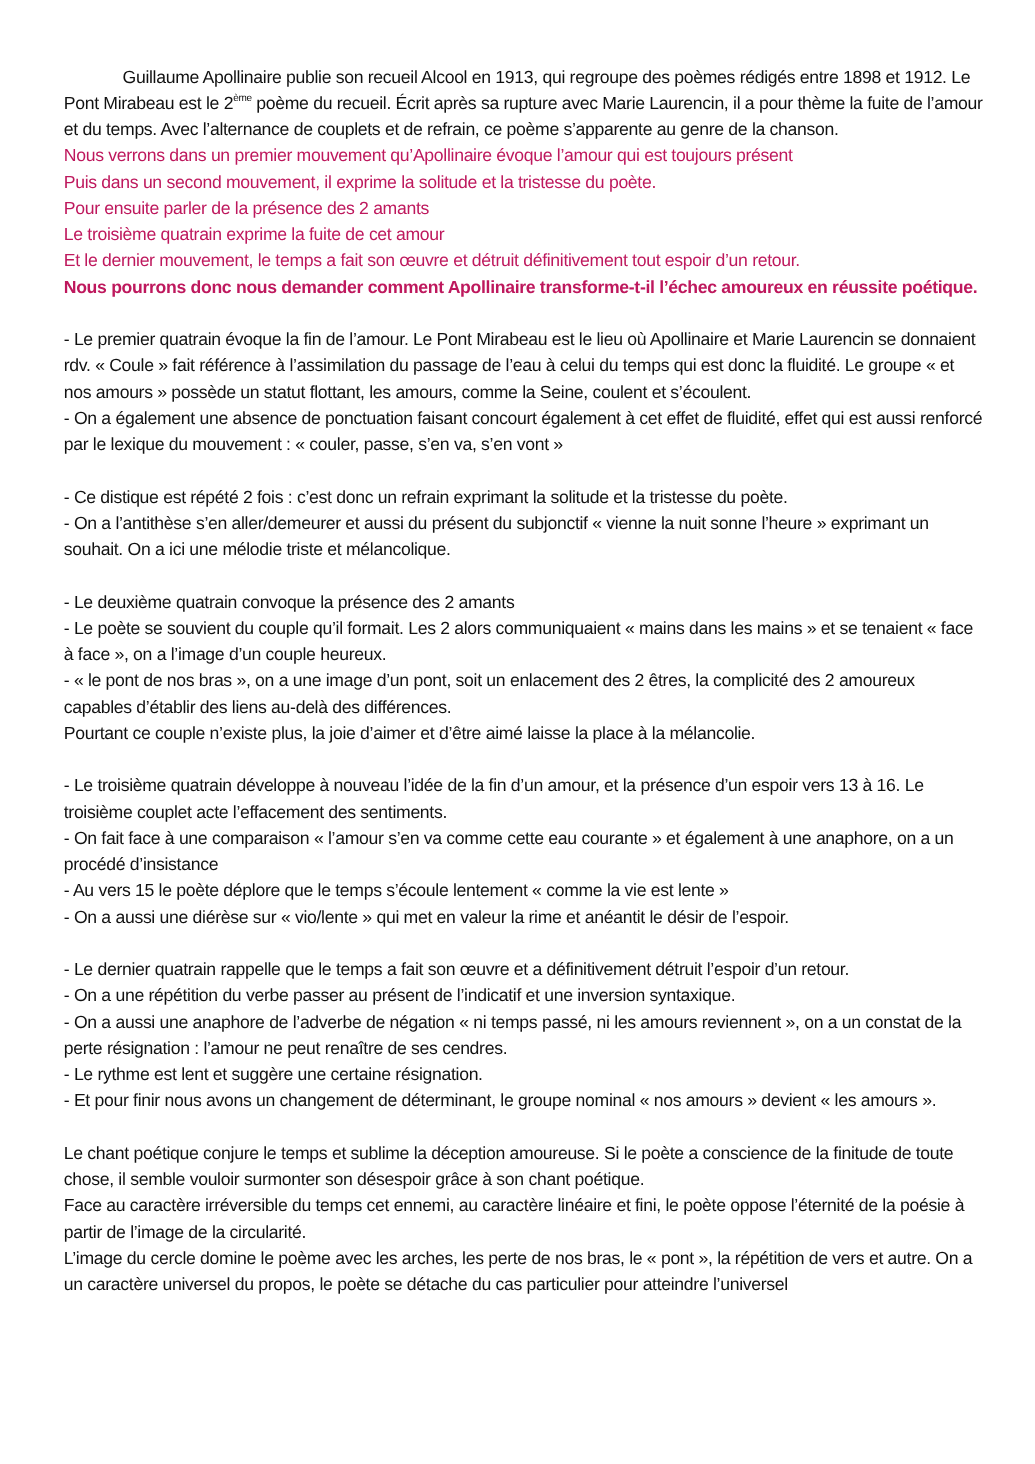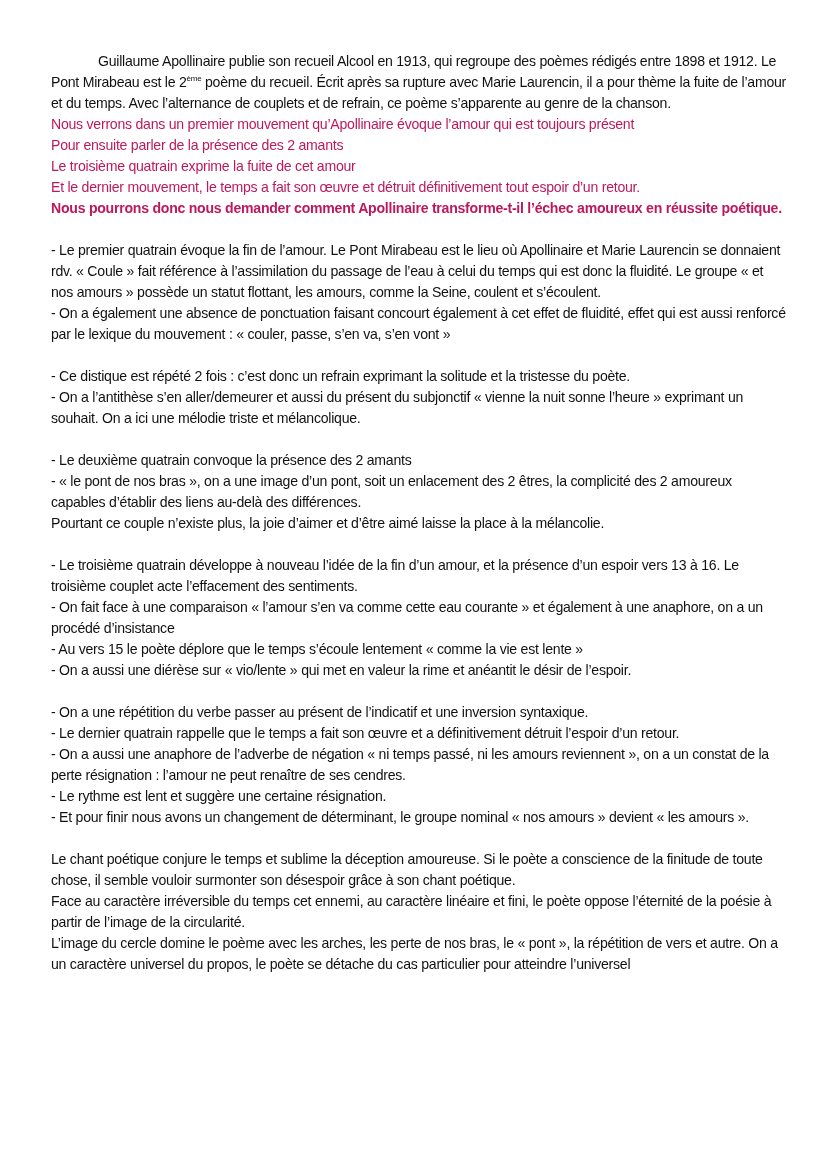--- a/index.html
+++ b/index.html
@@ -24,20 +24,21 @@
 </style>
 </head>
 <body>
 
 <div class="page">
 
   <p class="para indent"><span>Guillaume Apollinaire publie son recueil Alcool en 1913, qui regroupe des poèmes rédigés entre 1898 et 1912. Le Pont Mirabeau est le 2</span><sup class="sup">ème</sup><span> poème du recueil. Écrit après sa rupture avec Marie Laurencin, il a pour thème la fuite de l’amour et du temps. Avec l’alternance de couplets et de refrain, ce poème s’apparente au genre de la chanson.</span></p>
 
   <div class="red" style="color: #be185d;">
     <p class="para">Nous verrons dans un premier mouvement qu’Apollinaire évoque l’amour qui est toujours présent</p>
+    <p class="para">Puis dans un second mouvement, il exprime la solitude et la tristesse du poète.</p>
     <p class="para">Pour ensuite parler de la présence des 2 amants</p>
     <p class="para">Le troisième quatrain exprime la fuite de cet amour</p>
     <p class="para">Et le dernier mouvement, le temps a fait son œuvre et détruit définitivement tout espoir d’un retour.</p>
     <p class="para bold">Nous pourrons donc nous demander comment Apollinaire transforme-t-il l’échec amoureux en réussite poétique.</p>
   </div>
 
   <div class="gap"></div>
 
   <div>
     <p class="para">- Le premier quatrain évoque la fin de l’amour. Le Pont Mirabeau est le lieu où Apollinaire et Marie Laurencin se donnaient rdv. « Coule » fait référence à l’assimilation du passage de l’eau à celui du temps qui est donc la fluidité. Le groupe « et nos amours » possède un statut flottant, les amours, comme la Seine, coulent et s’écoulent.</p>
@@ -48,38 +49,39 @@
 
   <div>
     <p class="para">- Ce distique est répété 2 fois : c’est donc un refrain exprimant la solitude et la tristesse du poète.</p>
     <p class="para">- On a l’antithèse s’en aller/demeurer et aussi du présent du subjonctif « vienne la nuit sonne l’heure » exprimant un souhait. On a ici une mélodie triste et mélancolique.</p>
   </div>
 
   <div class="gap"></div>
 
   <div>
     <p class="para">- Le deuxième quatrain convoque la présence des 2 amants</p>
+    <p class="para">- Le poète se souvient du couple qu’il formait. Les 2 alors communiquaient « mains dans les mains » et se tenaient « face à face », on a l’image d’un couple heureux.</p>
     <p class="para">- « le pont de nos bras », on a une image d’un pont, soit un enlacement des 2 êtres, la complicité des 2 amoureux capables d’établir des liens au-delà des différences.</p>
     <p class="para">Pourtant ce couple n’existe plus, la joie d’aimer et d’être aimé laisse la place à la mélancolie.</p>
   </div>
 
   <div class="gap"></div>
 
   <div>
     <p class="para">- Le troisième quatrain développe à nouveau l’idée de la fin d’un amour, et la présence d’un espoir vers 13 à 16. Le troisième couplet acte l’effacement des sentiments.</p>
     <p class="para">- On fait face à une comparaison « l’amour s’en va comme cette eau courante » et également à une anaphore, on a un procédé d’insistance</p>
     <p class="para">- Au vers 15 le poète déplore que le temps s’écoule lentement « comme la vie est lente »</p>
     <p class="para">- On a aussi une diérèse sur « vio/lente » qui met en valeur la rime et anéantit le désir de l’espoir.</p>
   </div>
 
   <div class="gap"></div>
 
   <div>
+    <p class="para">- Le dernier quatrain rappelle que le temps a fait son œuvre et a définitivement détruit l’espoir d’un retour.</p>
     <p class="para">- On a une répétition du verbe passer au présent de l’indicatif et une inversion syntaxique.</p>
-    <p class="para">- Le dernier quatrain rappelle que le temps a fait son œuvre et a définitivement détruit l’espoir d’un retour.</p>
     <p class="para">- On a aussi une anaphore de l’adverbe de négation « ni temps passé, ni les amours reviennent », on a un constat de la perte résignation : l’amour ne peut renaître de ses cendres.</p>
     <p class="para">- Le rythme est lent et suggère une certaine résignation.</p>
     <p class="para">- Et pour finir nous avons un changement de déterminant, le groupe nominal « nos amours » devient « les amours ».</p>
   </div>
 
   <div class="gap"></div>
 
   <div>
     <p class="para">Le chant poétique conjure le temps et sublime la déception amoureuse. Si le poète a conscience de la finitude de toute chose, il semble vouloir surmonter son désespoir grâce à son chant poétique.</p>
     <p class="para">Face au caractère irréversible du temps cet ennemi, au caractère linéaire et fini, le poète oppose l’éternité de la poésie à partir de l’image de la circularité.</p>

